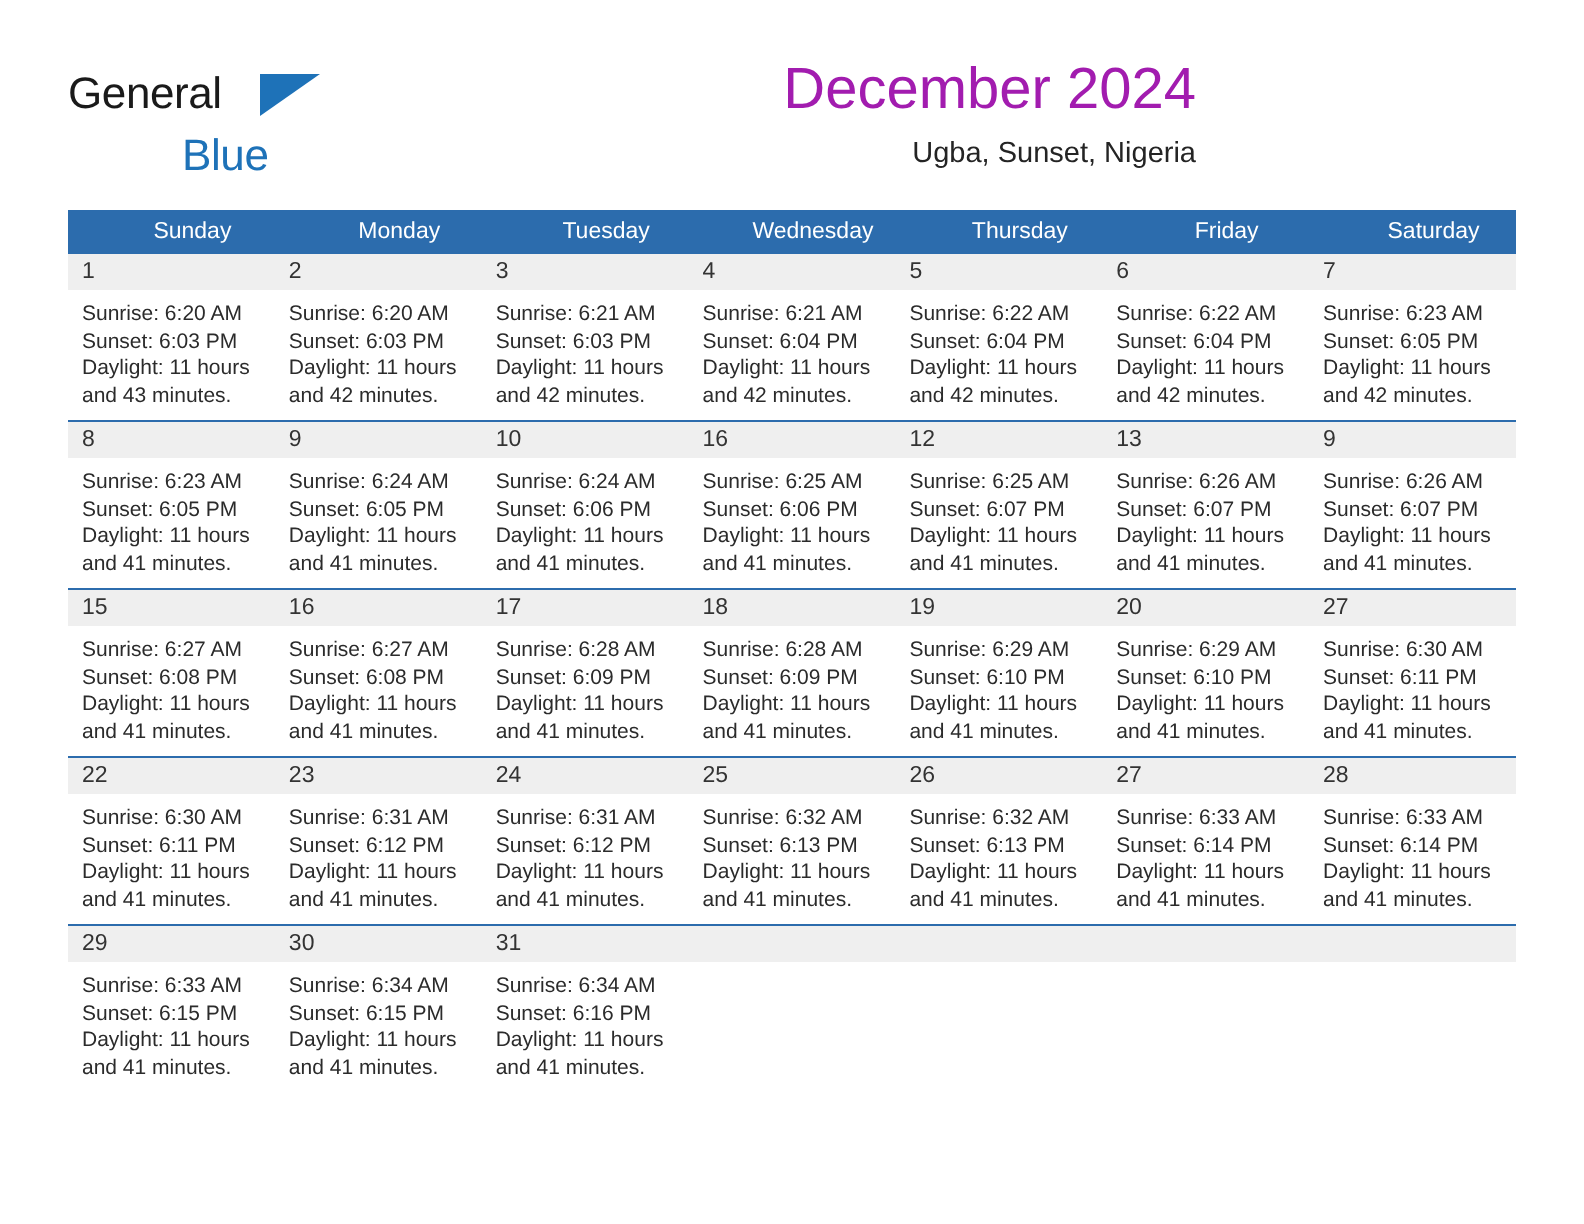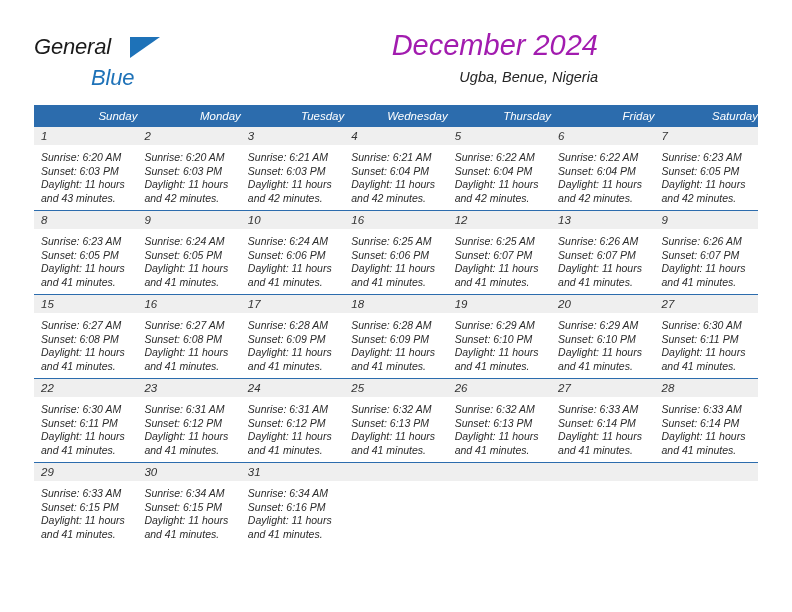--- a/index.html
+++ b/index.html
@@ -12,21 +12,20 @@
     height: 612px;
     font-family: "Liberation Sans", sans-serif;
     color: #222222;
     overflow: hidden;
   }
   .page {
     position: relative;
     width: 632px;
     height: 612px;
     box-sizing: border-box;
-    font-style: italic;
   }
 
   
   .header {
     position: absolute;
     left: 34px;
     top: 28px;
     right: 34px;
     height: 68px;
   }
@@ -92,21 +91,21 @@
     top: 105px;
     width: 724px;
     border-collapse: collapse;
     table-layout: fixed;
   }
   .calendar th {
     background: #2c6cad;
     color: #ffffff;
     font-size: 11.5px;
     font-weight: normal;
-    text-align: right;
+    text-align: center;
     padding: 5px 0 5px 21px;
     height: 10px;
     border: none;
   }
   .calendar td {
     vertical-align: top;
     padding: 0;
     border: none;
     border-top: 1.4px solid #2c6cad;
     height: 83px;
@@ -148,21 +147,21 @@
   <div class="header">
 
     <div class="logo">
       <span class="logo-general">General</span>
       <span class="logo-tri"></span>
       <span class="logo-blue">Blue</span>
     </div>
 
     <div class="title-block">
       <div class="cal-title">December 2024</div>
-      <div class="cal-subtitle">Ugba, Benue, Nigeria</div>
+      <div class="cal-subtitle">Ugba, Sunset, Nigeria</div>
     </div>
 
   </div>
 
   <table class="calendar">
     <thead>
       <tr>
         <th>Sunday</th>
         <th>Monday</th>
         <th>Tuesday</th>

